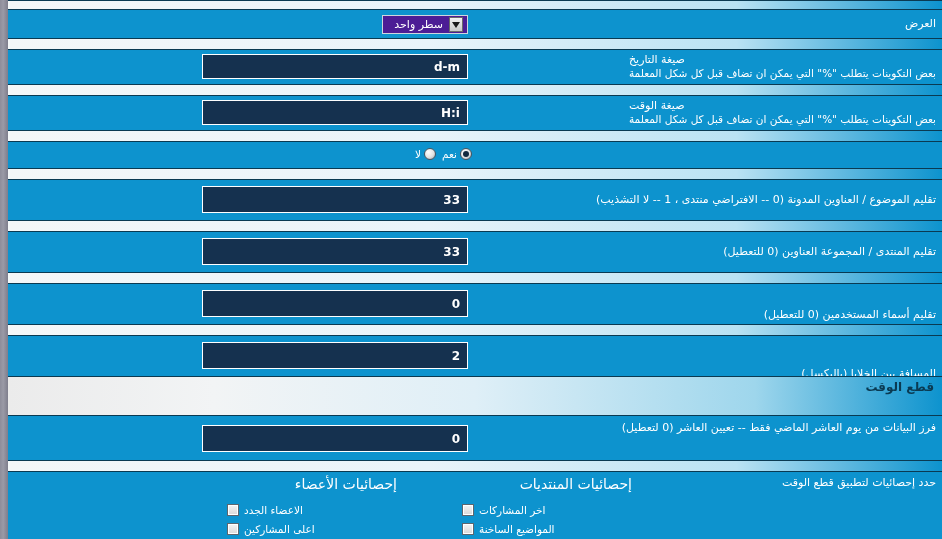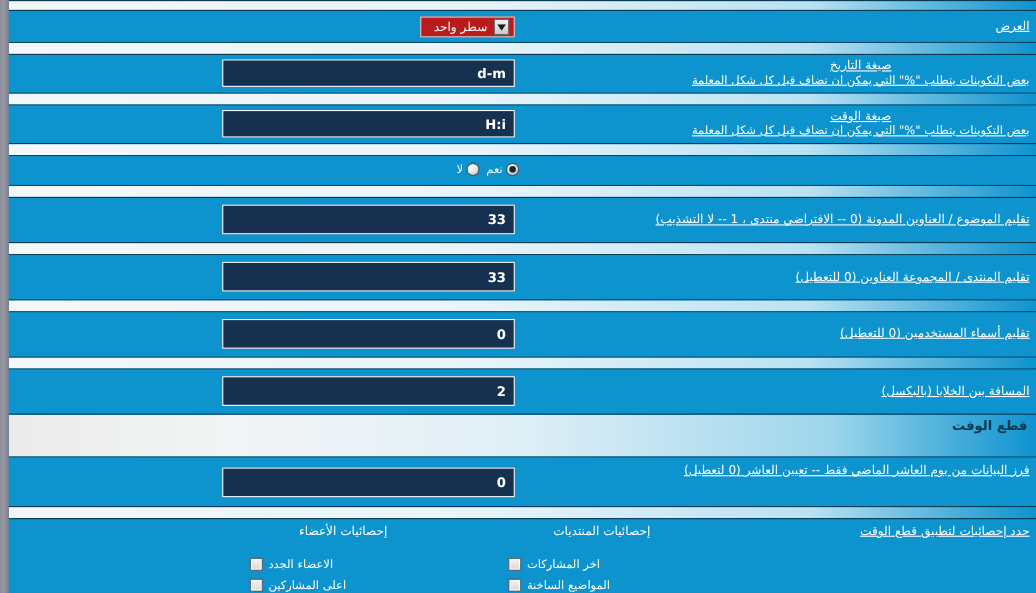--- a/index.html
+++ b/index.html
@@ -43,23 +43,22 @@
     font-weight:bold;font-size:12px;color:#0a3a52;
   }
 
   
   .row{
     position:relative;width:100%;box-sizing:border-box;
     background:#0d93ce;
   }
   .row-label{
     position:absolute;right:6px;top:4px;
-    text-align:center;color:#ffffff;font-size:11px;line-height:14px;
+    text-align:left;color:#ffffff;font-size:11px;line-height:14px;
     max-width:520px;
-    text-decoration:underline;
   }
   .row-desc{display:block;font-size:10.5px;line-height:13px;color:#ffffff;}
 
   
   .field{
     position:absolute;
     background:#15314f;
     border:1px solid #ffffff;
     color:#ffffff;
     font-family:"DejaVu Sans","Liberation Sans",sans-serif;
@@ -67,21 +66,21 @@
     text-align:right;
     padding:3px 7px;
     box-sizing:border-box;
     outline:none;
     direction:rtl;
   }
 
   
   .selectbox{
     position:absolute;
-    background:#b91c1c;
+    background:#4c1d95;
     border:1px solid #cfd6dd;
     color:#ffffff;
     font-size:11px;
     height:19px;
     box-sizing:border-box;
     display:flex;align-items:center;
     padding:0 4px 0 0;
   }
   .selectbox .sel-text{padding:0 5px 0 3px;white-space:nowrap;}
   .sel-arrow{
@@ -103,24 +102,24 @@
     display:flex;align-items:center;justify-content:center;
   }
   .radio.on::after{
     content:"";width:6px;height:6px;border-radius:50%;background:#13293f;
   }
 
   
   .cols{position:relative;width:100%;}
   .col{position:absolute;top:0;}
   .col-head{
-    font-size:11px;color:#ffffff;text-align:center;margin-bottom:18px;white-space:nowrap;
+    font-size:14px;color:#ffffff;text-align:right;margin-bottom:5px;white-space:nowrap;
   }
   .cb-item{
-    display:flex;align-items:flex-start;justify-content:flex-start;
+    display:flex;align-items:flex-end;justify-content:flex-start;
     gap:5px;height:19px;font-size:10.5px;color:#ffffff;white-space:nowrap;
     flex-direction:row-reverse;
   }
   .cb-label{text-align:right;}
   .checkbox{
     width:12px;height:12px;flex:0 0 12px;
     background:linear-gradient(to bottom,#f4f4f4,#d9d9d9);
     border:1px solid #5d666e;box-sizing:border-box;
     box-shadow:inset 0 0 0 1px #ffffff;
   }
@@ -193,28 +192,28 @@
     <div class="sep"></div>
 
     <div class="row" style="height:40px;">
       <span class="row-label" style="top:13px;">تقليم المنتدى / المجموعة العناوين (0 للتعطيل)</span>
       <input class="field" style="right: 474px; top: 6px; width: 266px; height: 27px;" value="33">
     </div>
 
     <div class="sep"></div>
 
     <div class="row" style="height:40px;">
-      <span class="row-label" style="top:12px;">تقليم أسماء المستخدمين (0 للتعطيل)</span>
+      <span class="row-label" style="top:24px;">تقليم أسماء المستخدمين (0 للتعطيل)</span>
       <input class="field" style="right: 474px; top: 6px; width: 266px; height: 27px;" value="0">
     </div>
 
     <div class="sep"></div>
 
     <div class="row" style="height:40px;">
-      <span class="row-label" style="top:13px;">المسافة بين الخلايا (بالبكسل)</span>
+      <span class="row-label" style="top:31px;">المسافة بين الخلايا (بالبكسل)</span>
       <input class="field" style="right: 474px; top: 6px; width: 266px; height: 27px;" value="2">
     </div>
 
     <div class="section-bar">
       <span class="title">قطع الوقت</span>
     </div>
 
     <div class="row" style="height:44px;">
       <span class="row-label" style="top:5px;max-width:560px;">
         <span>فرز البيانات من يوم العاشر الماضي فقط -- تعيين العاشر (0 لتعطيل)</span>

